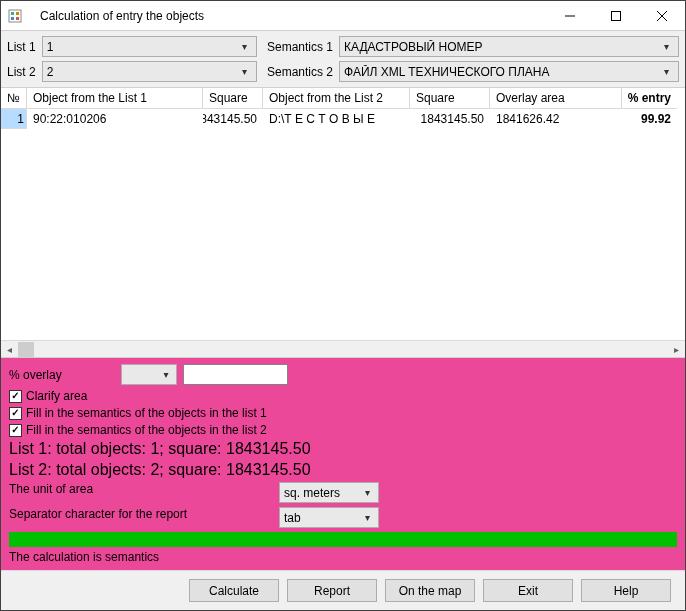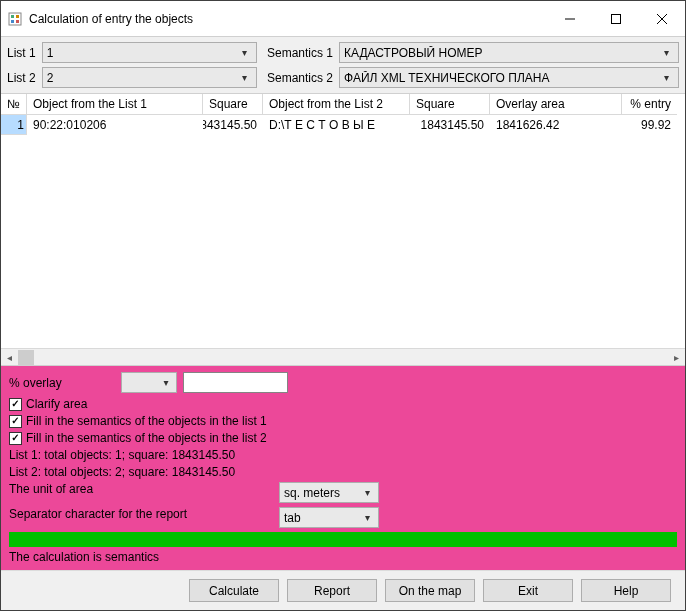--- a/index.html
+++ b/index.html
@@ -12,26 +12,27 @@
   }
   .window {
     width: 686px;
     height: 611px;
     border: 1px solid #404040;
     background: #f0f0f0;
     display: flex;
     flex-direction: column;
   }
   .titlebar {
-    height: 36px;
+    height: 30px;
     background: #fff;
     display: flex;
     align-items: center;
     padding-left: 6px;
     border-bottom: 1px solid #d0d0d0;
+    gap: 11px;
   }
   .titlebar .app-icon {
     width: 16px; height: 16px;
     margin-right: 6px;
     display: inline-flex;
     align-items: center;
     justify-content: center;
   }
   .titlebar .title {
     flex: 1;
@@ -132,21 +133,21 @@
     border-bottom: 1px solid #d9d9d9;
     justify-content: flex-end;
     padding-right: 2px;
   }
   .c0 { width: 26px; }
   .c1 { width: 176px; }
   .c2 { width: 60px; }
   .c3 { width: 147px; }
   .c4 { width: 80px; }
   .c5 { width: 132px; }
-  .c6 { width: 55px; justify-content: flex-end; border-right: none;}
+  .c6 { width: 55px; justify-content: flex-end; border-right: none; font-weight: bold;}
   .scroll-h {
     height: 17px;
     background: #f0f0f0;
     border-top: 1px solid #d9d9d9;
     position: relative;
     display: flex;
     align-items: center;
   }
   .sarrow {
     width: 17px; height: 17px;
@@ -197,21 +198,21 @@
     width: 13px; height: 13px;
     border: 1px solid #333;
     background: #fff;
     display: inline-flex;
     align-items: center;
     justify-content: center;
     font-size: 10px;
     line-height: 1;
   }
   .chk::after { content: "✓"; font-weight: bold; color: #000; font-size: 10px;}
-  .stat-line { font-size: 12px; margin-bottom: 3px;}
+  .stat-line { font-size: 16px; margin-bottom: 3px;}
   .opt-row { display: flex; align-items: flex-start; margin-bottom: 4px; }
   .opt-row .olabel { width: 270px; }
   .opt-combo {
     width: 100px;
     height: 21px;
     border: 1px solid #adadad;
     background: #e9e9e9;
     display: flex;
     align-items: center;
     padding: 0 4px;

